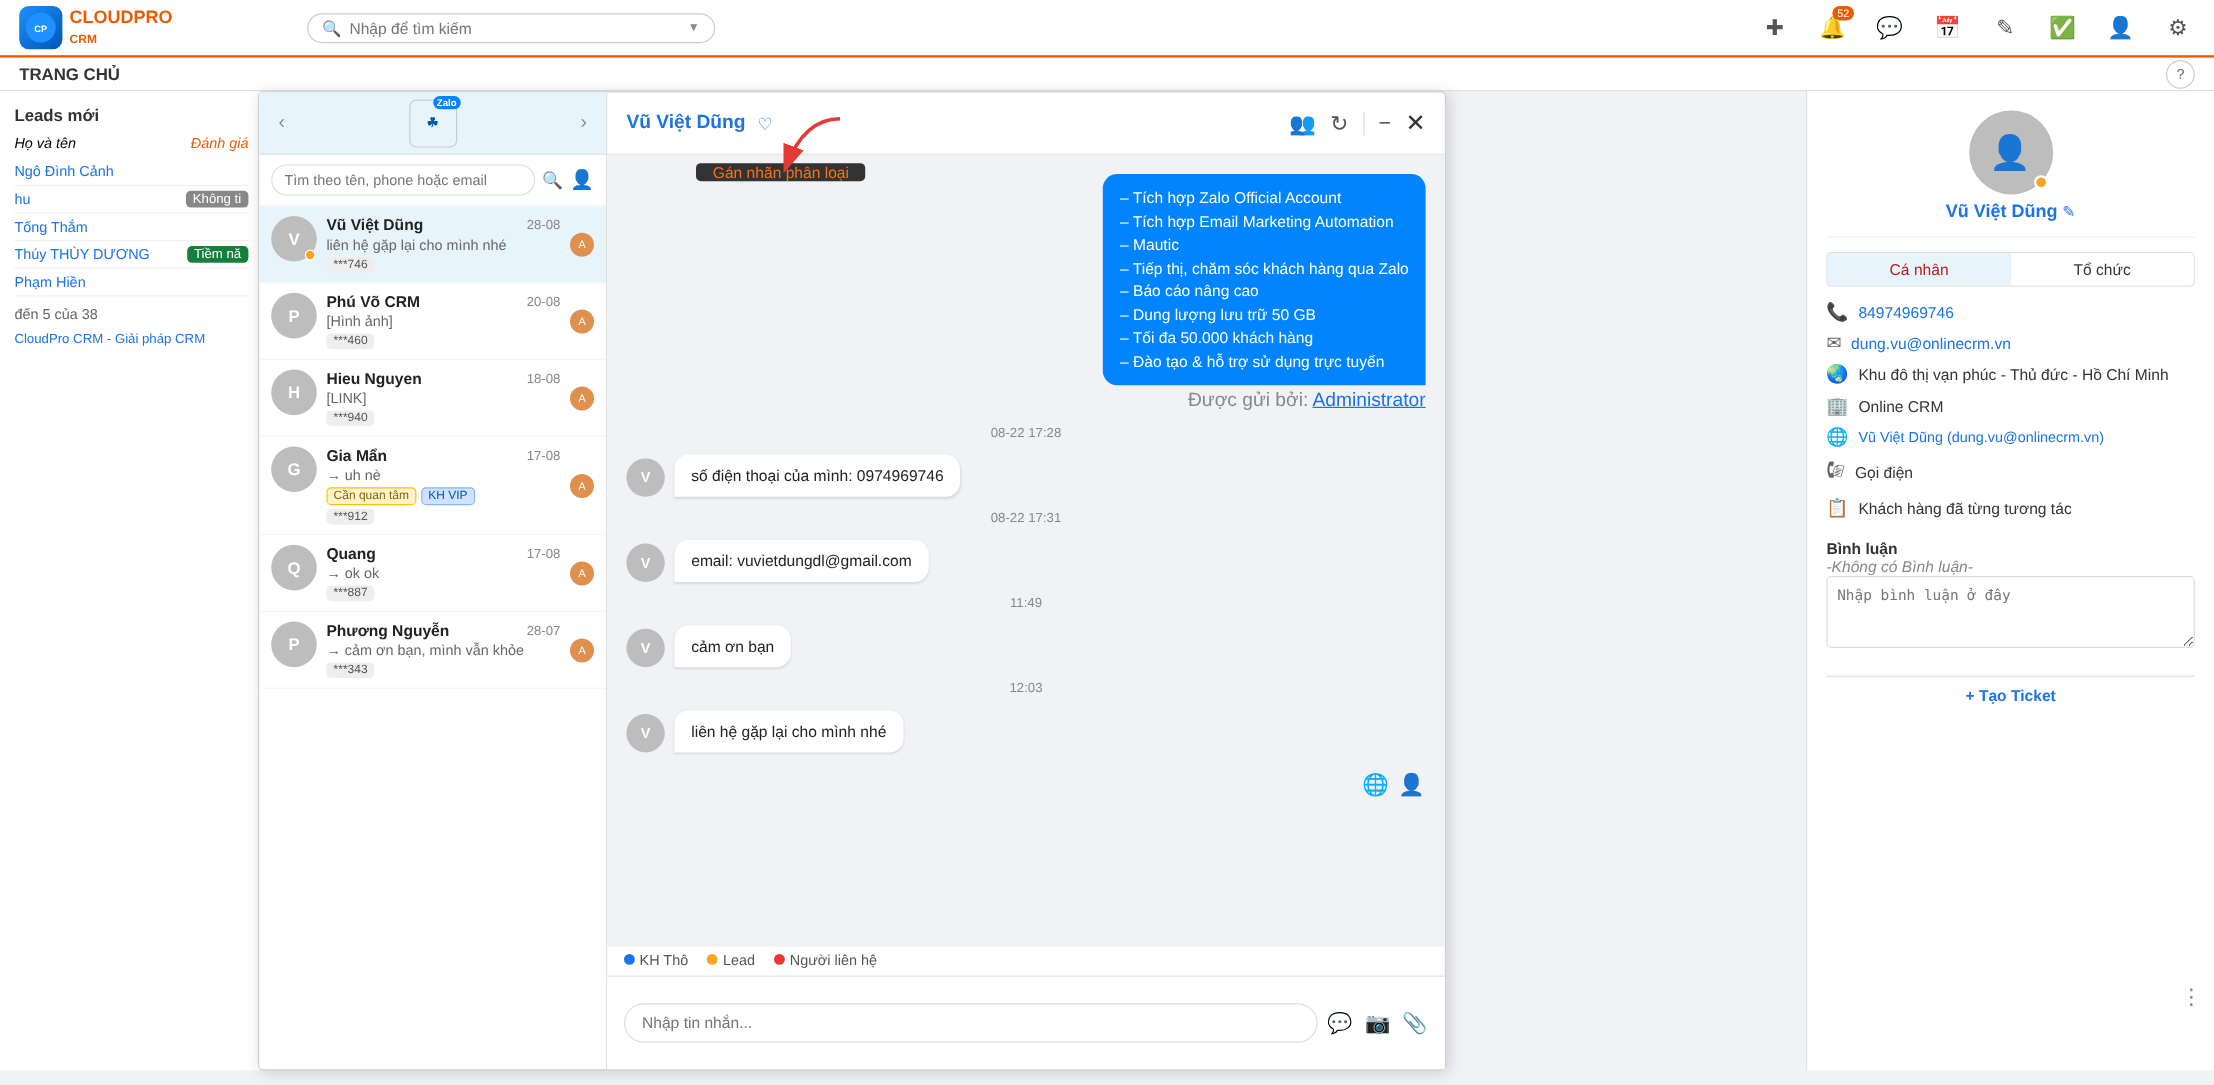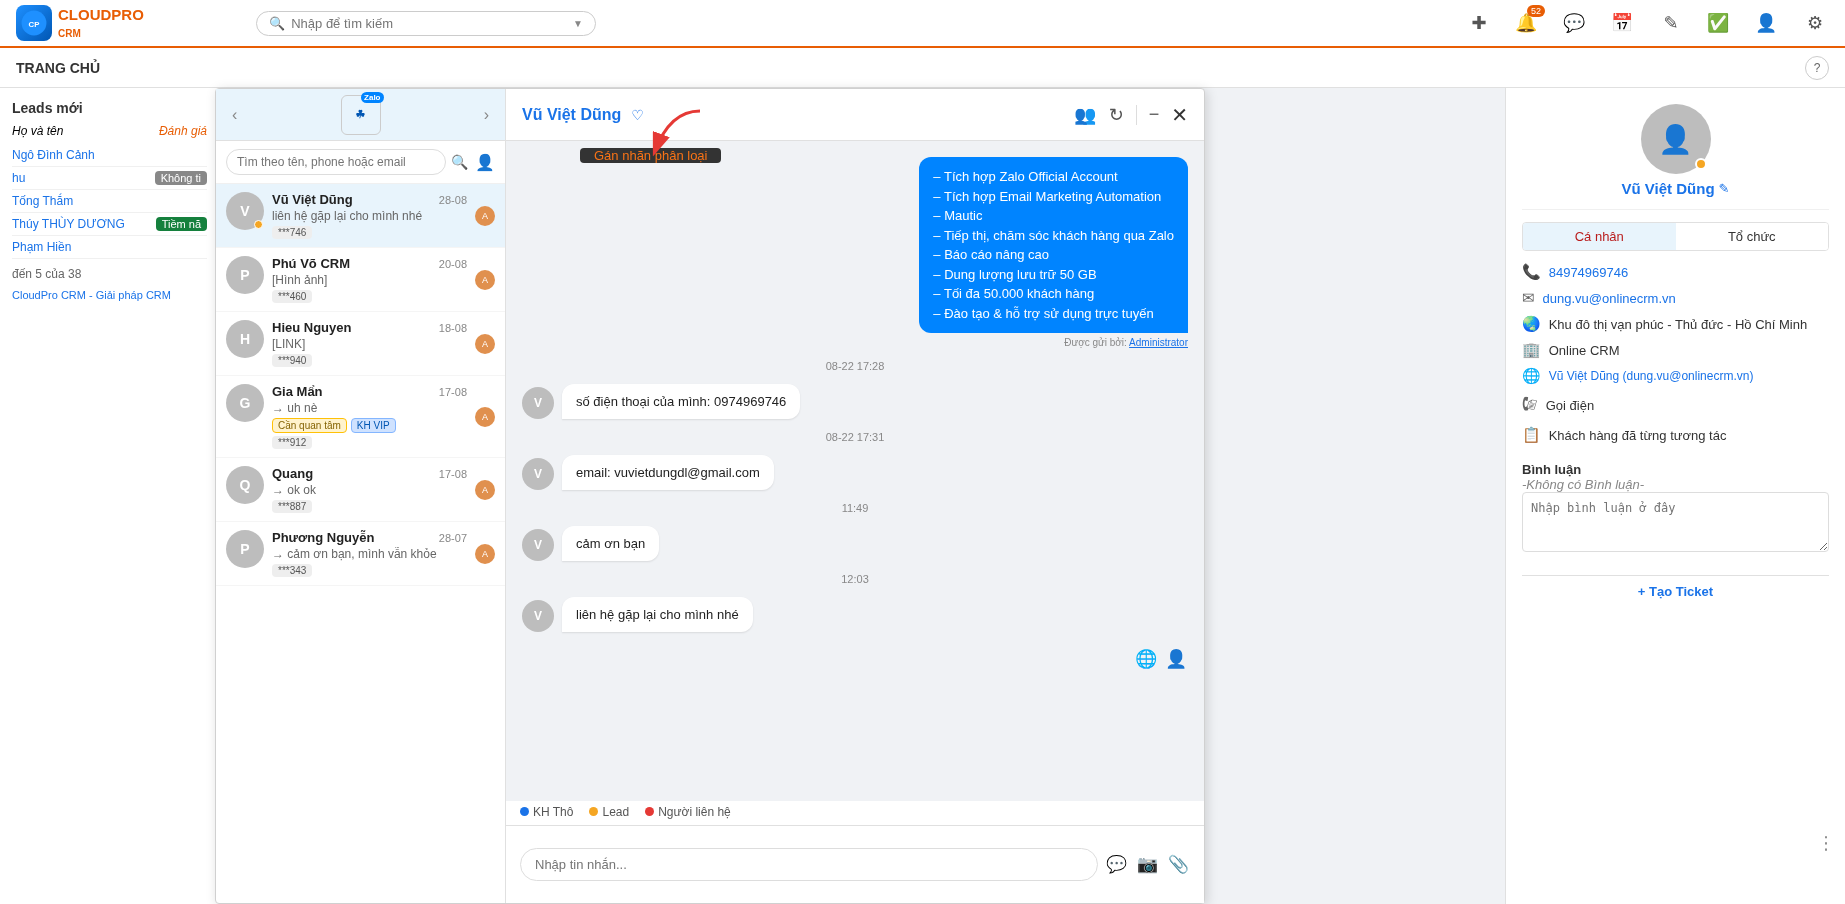--- a/index.html
+++ b/index.html
@@ -57,21 +57,21 @@
       cursor: pointer; color: #555; font-size: 18px; position: relative;
     }
     .nav-badge {
       position: absolute; top: -4px; right: -4px;
       background: #e85d04; color: #fff; border-radius: 10px;
       font-size: 9px; padding: 1px 4px; min-width: 16px; text-align: center;
     }
 
     
     .breadcrumb-bar {
-      height: 40px;
+      height: 28px;
       background: #fff;
       border-bottom: 1px solid #e0e0e0;
       display: flex;
       align-items: center;
       padding: 0 16px;
       gap: 8px;
     }
     .breadcrumb-title {
       font-size: 14px; font-weight: 600; color: #333; text-transform: uppercase;
     }
@@ -243,21 +243,21 @@
       background: #0084ff;
       color: #fff;
       border-radius: 12px 12px 0 12px;
       padding: 10px 14px;
       max-width: 480px;
       font-size: 13px;
       line-height: 1.5;
     }
     .msg-sender-label {
       text-align: right;
-      font-size: 10px;
+      font-size: 16px;
       color: #888;
       margin-top: 4px;
     }
     .msg-sender-label a { color: #1a73e8; }
     .msg-row-received {
       display: flex; gap: 8px; align-items: flex-end;
     }
     .msg-bubble-received {
       background: #fff;
       color: #222;

